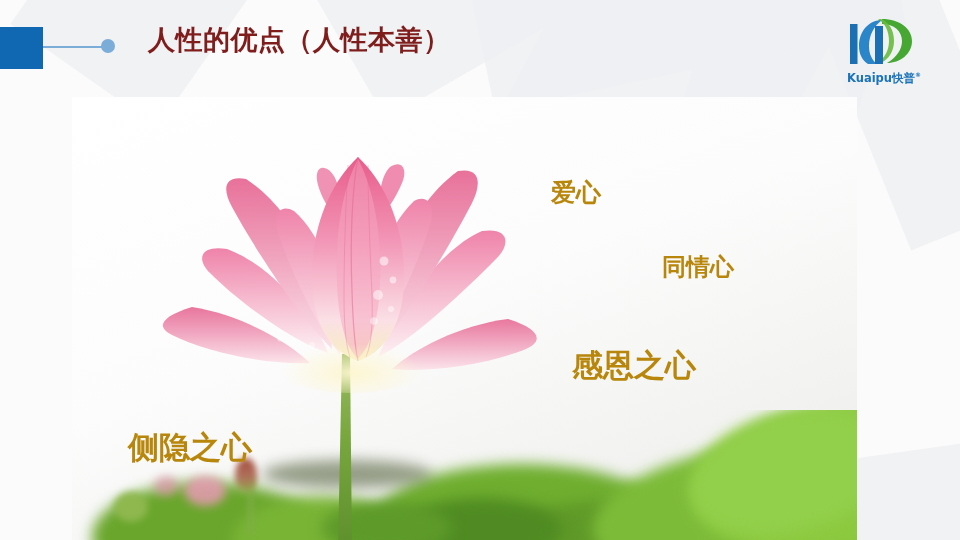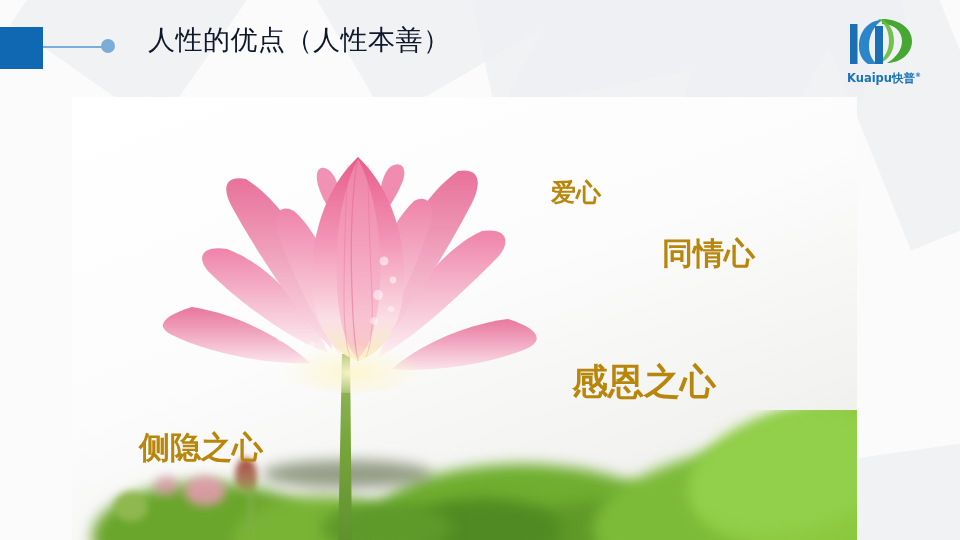--- a/index.html
+++ b/index.html
@@ -63,22 +63,22 @@
     position: absolute;
     left: 101px; top: 39px;
     width: 14px; height: 14px;
     border-radius: 50%;
     background: #7badd8;
   }
   .hdr-title {
     position: absolute;
     left: 148px; top: 22px;
     font-size: 27px;
-    font-weight: normal;
-    color: #0f172a;
+    font-weight: bold;
+    color: #7f1d1d;
     letter-spacing: .5px;
     white-space: nowrap;
   }
 
   
   .logo {
     position: absolute;
     right: 22px; top: 16px;
     width: 108px; height: 68px;
   }
@@ -167,23 +167,23 @@
   
   .cap {
     position: absolute;
     font-weight: bold;
     color: #b8860b;
     white-space: nowrap;
     line-height: 1;
   }
   .cap-aixin      { left: 551px; top: 180px; font-size: 25px; }
   .cap-lianmin    { left: 692px; top: 155px; font-size: 33px; }
-  .cap-tongqing   { left: 662px; top: 238px; font-size: 31px; }
-  .cap-ganen      { left: 572px; top: 364px; font-size: 36px; }
-  .cap-ceyin      { left: 139px; top: 432px; font-size: 31px; }
+  .cap-tongqing   { left: 662px; top: 255px; font-size: 24px; }
+  .cap-ganen      { left: 572px; top: 350px; font-size: 31px; }
+  .cap-ceyin      { left: 128px; top: 432px; font-size: 31px; }
 </style>
 </head>
 <body>
 
 <div id="slide">
 
   <div class="bg-facets">
     <i class="f1"></i>
       <i class="f2"></i>
       <i class="f3"></i>

